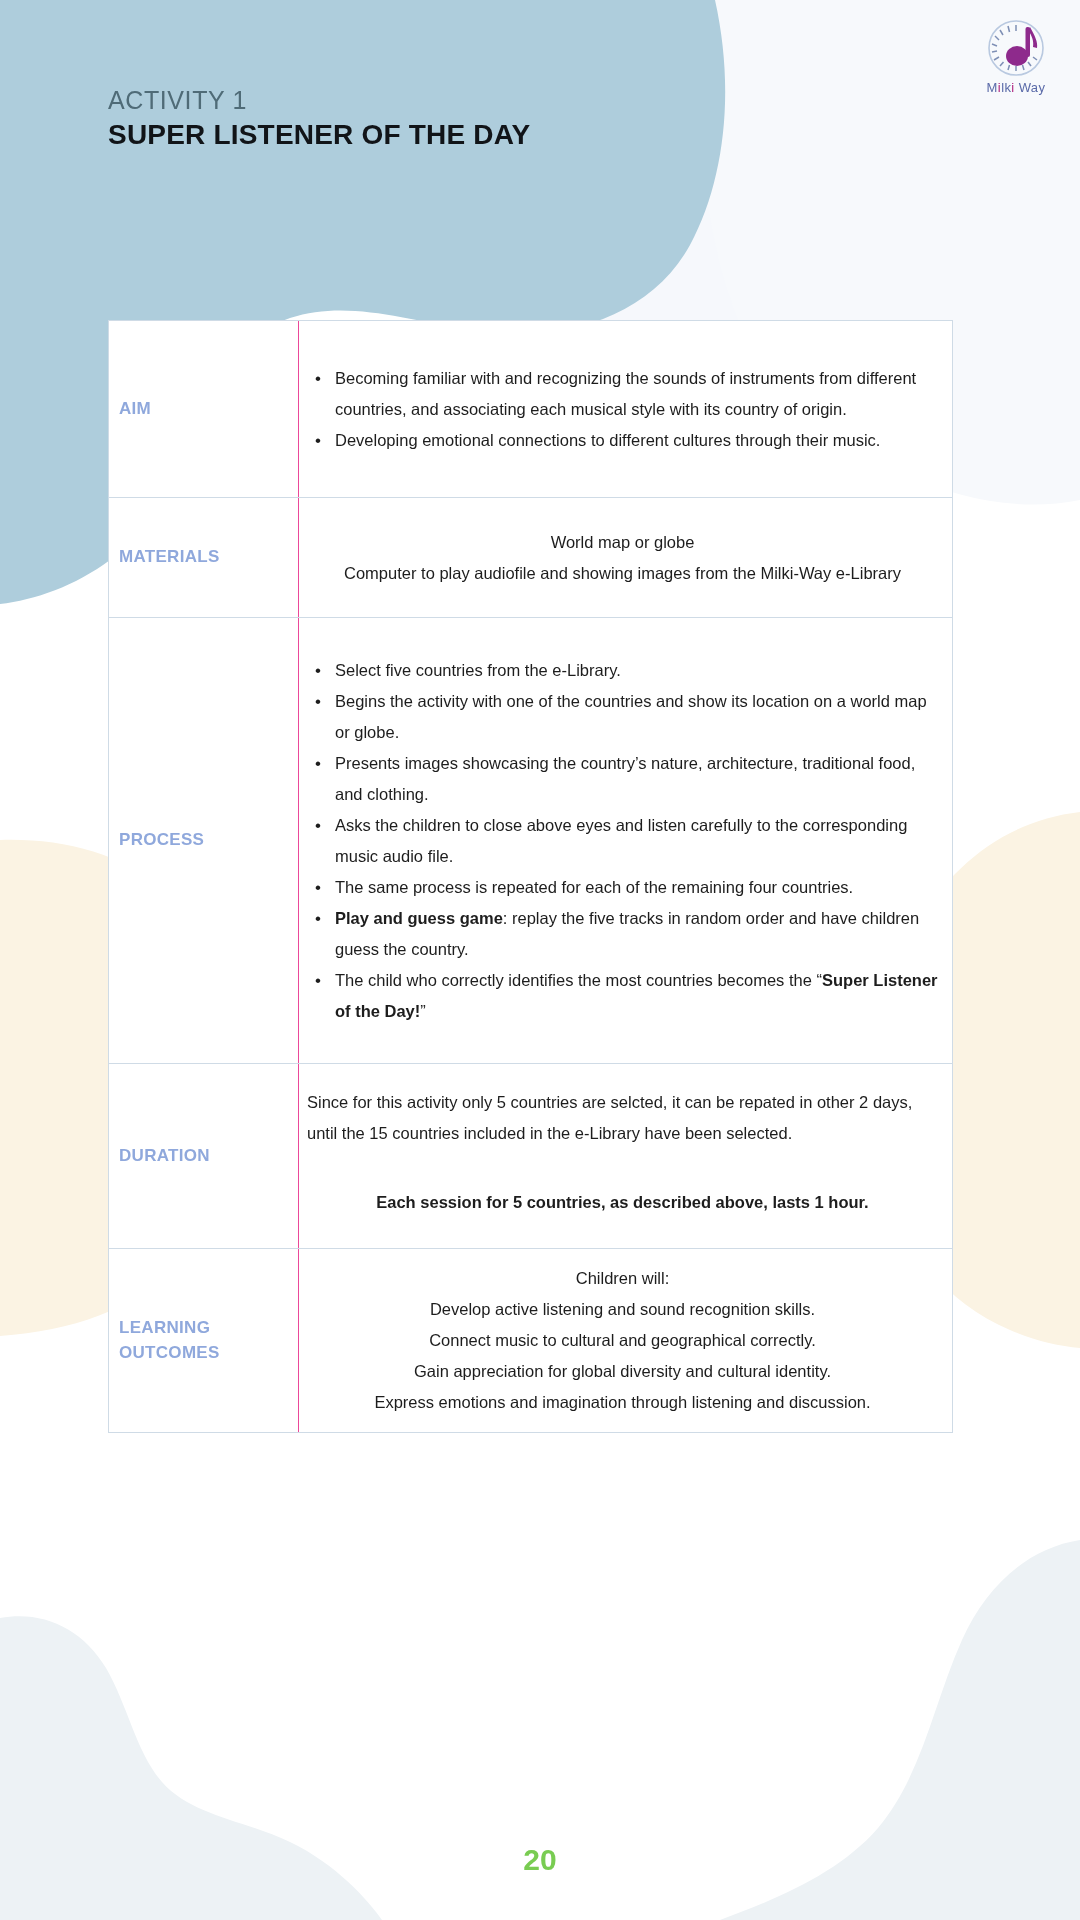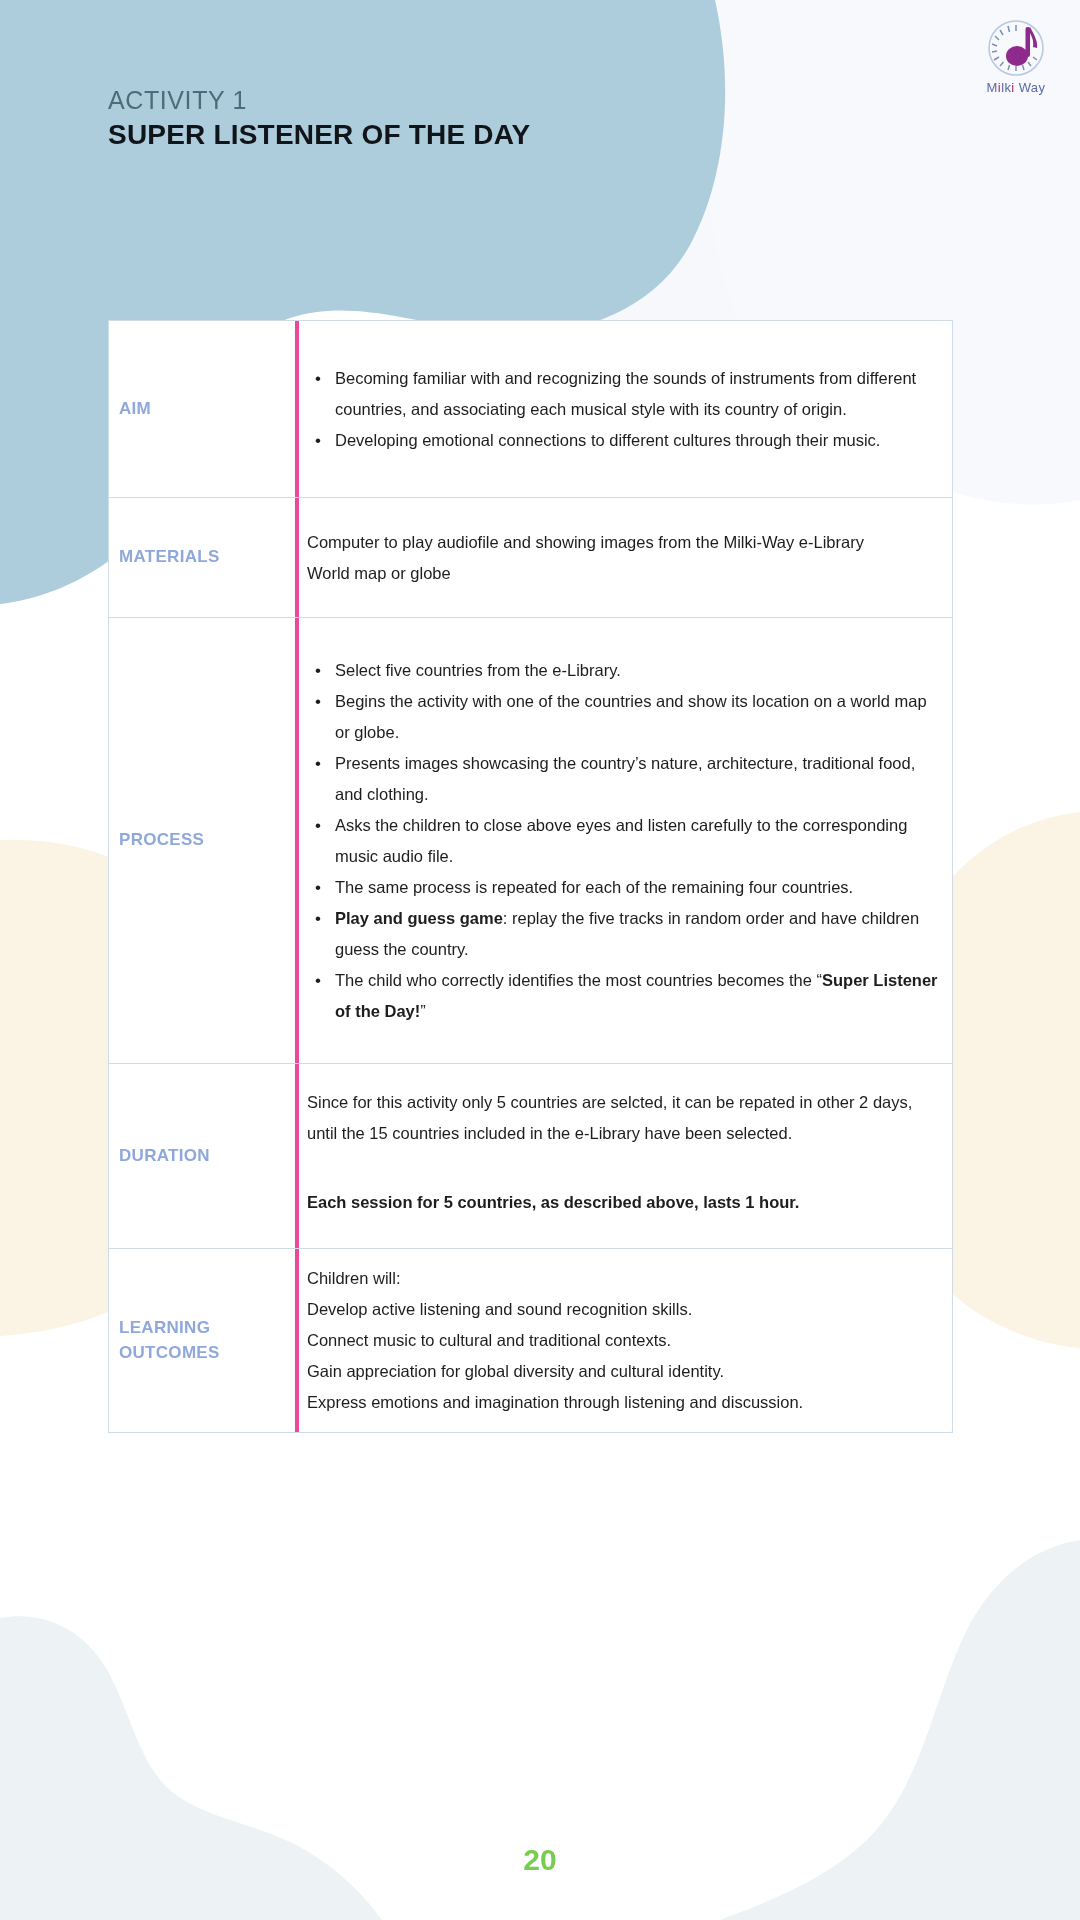--- a/index.html
+++ b/index.html
@@ -98,40 +98,41 @@
   }
   .row {
     display: flex;
     border-bottom: 1px solid #cfdbe6;
     box-sizing: border-box;
   }
   .cell-label {
     width: 190px;
     min-width: 190px;
     box-sizing: border-box;
-    border-right: 4px solid #ec4899;
+    border-right: 1px solid #ec4899;
     display: flex;
     align-items: center;
     padding: 10px 0 10px 10px;
   }
   .label-text {
     color: #8fa8dc;
     font-weight: bold;
     font-size: 17px;
     letter-spacing: .3px;
     line-height: 1.45;
     font-family: "Liberation Sans", sans-serif;
   }
   .cell-body {
     flex: 1;
     box-sizing: border-box;
     padding: 14px 14px 14px 8px;
     display: flex;
     flex-direction: column;
     justify-content: center;
+    align-items: center;
   }
 
   .cell-body ul {
     margin: 0;
     padding: 0 0 0 26px;
     list-style: none;
   }
   .cell-body li {
     position: relative;
     font-size: 16.5px;
@@ -265,22 +266,22 @@
           <li>Developing emotional connections to different cultures through their music.</li>
         </ul>
       </div>
     </div>
 
     <div class="row row-mat">
       <div class="cell-label">
         <span class="label-text">MATERIALS</span>
       </div>
       <div class="cell-body">
+        <p>World map or globe</p>
         <p>Computer to play audiofile and showing images from the Milki-Way e-Library</p>
-        <p>World map or globe</p>
       </div>
     </div>
 
     <div class="row row-proc">
       <div class="cell-label">
         <span class="label-text">PROCESS</span>
       </div>
       <div class="cell-body">
         <ul>
           <li>Select five countries from the e-Library.</li>
@@ -304,21 +305,21 @@
       </div>
     </div>
 
     <div class="row row-learn">
       <div class="cell-label">
         <span class="label-text"><span>LEARNING</span><br><span>OUTCOMES</span></span>
       </div>
       <div class="cell-body">
         <p>Children will:</p>
         <p>Develop active listening and sound recognition skills.</p>
-        <p>Connect music to cultural and traditional contexts.</p>
+        <p>Connect music to cultural and geographical correctly.</p>
         <p>Gain appreciation for global diversity and cultural identity.</p>
         <p>Express emotions and imagination through listening and discussion.</p>
       </div>
     </div>
 
   </div>
 
   <div class="page-number">20</div>
 
 </div>

